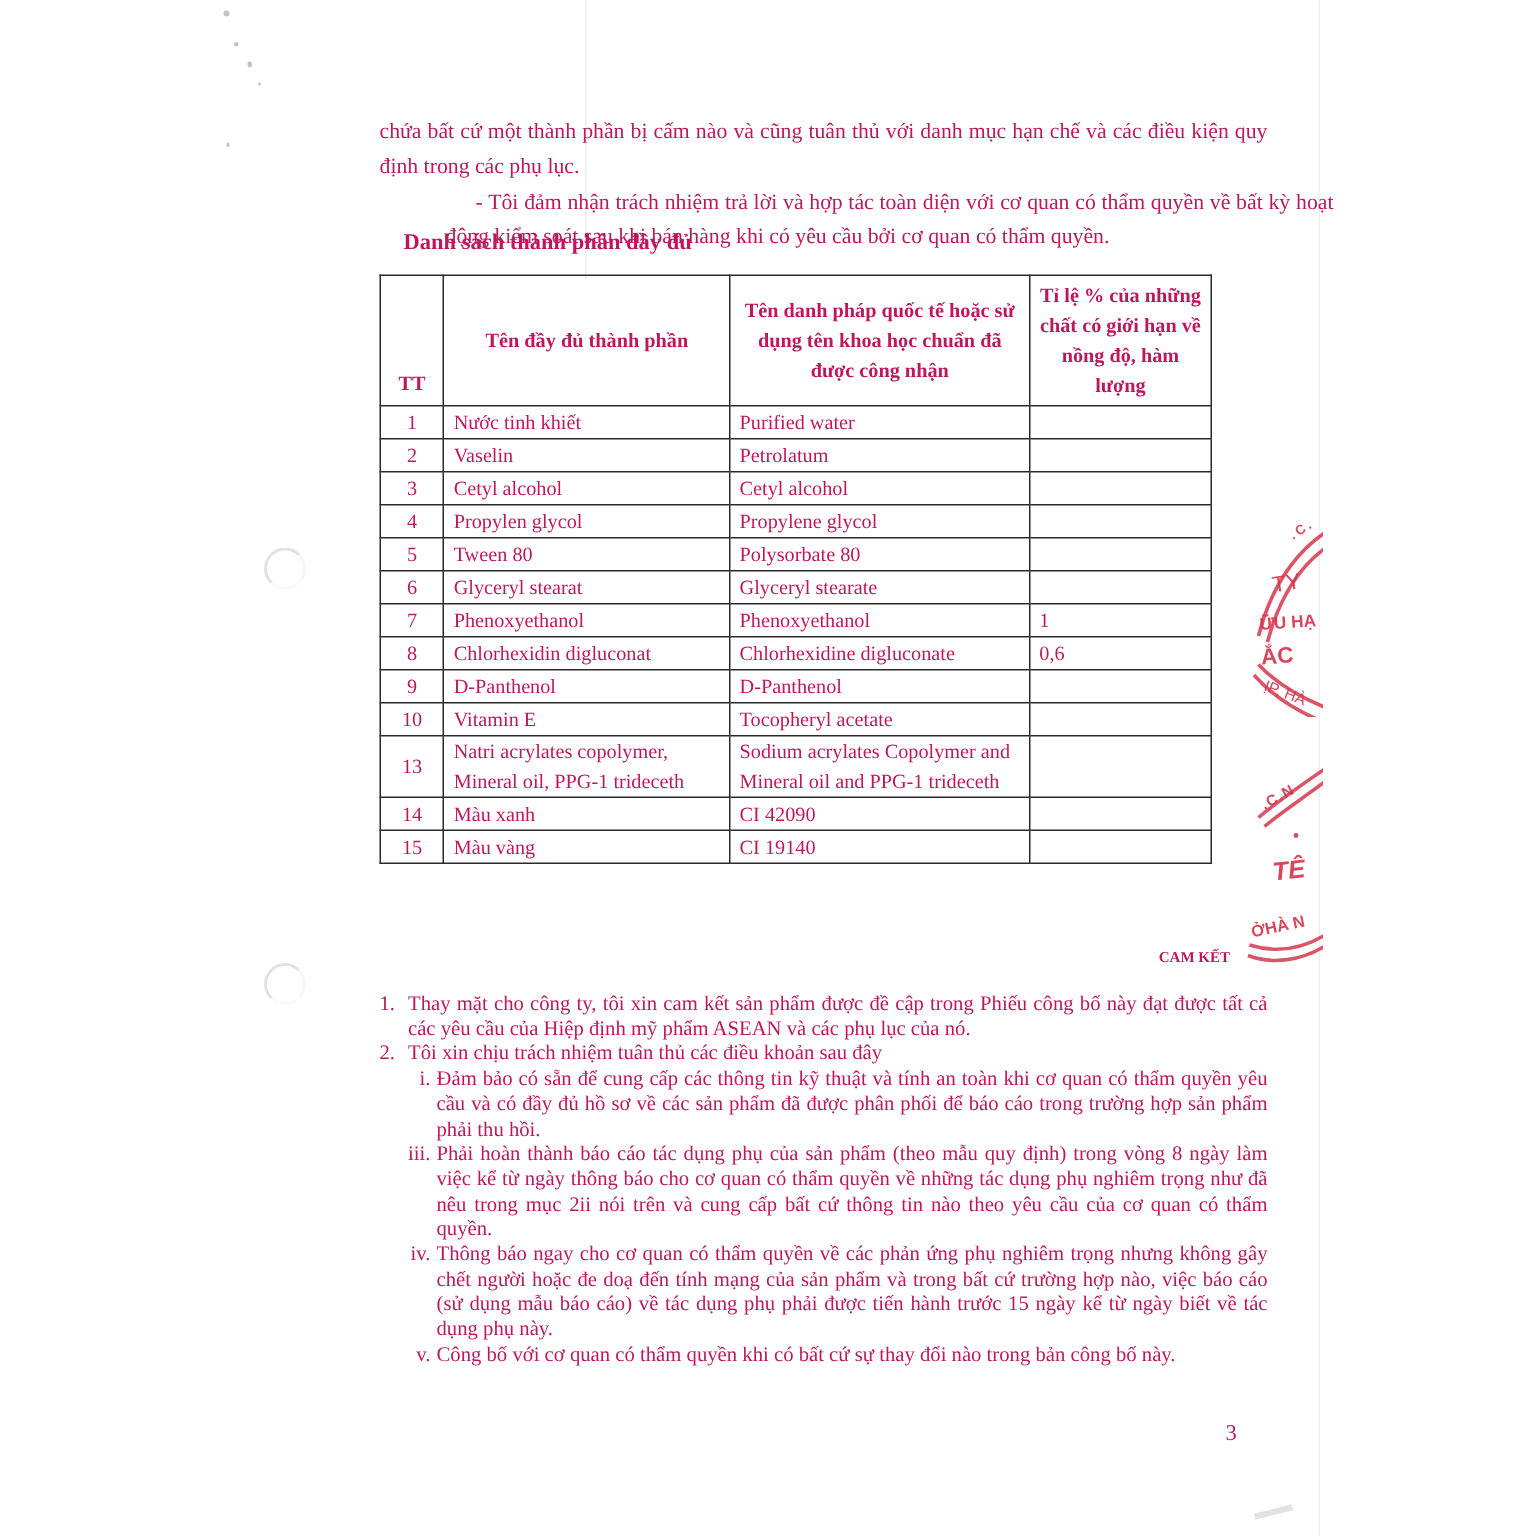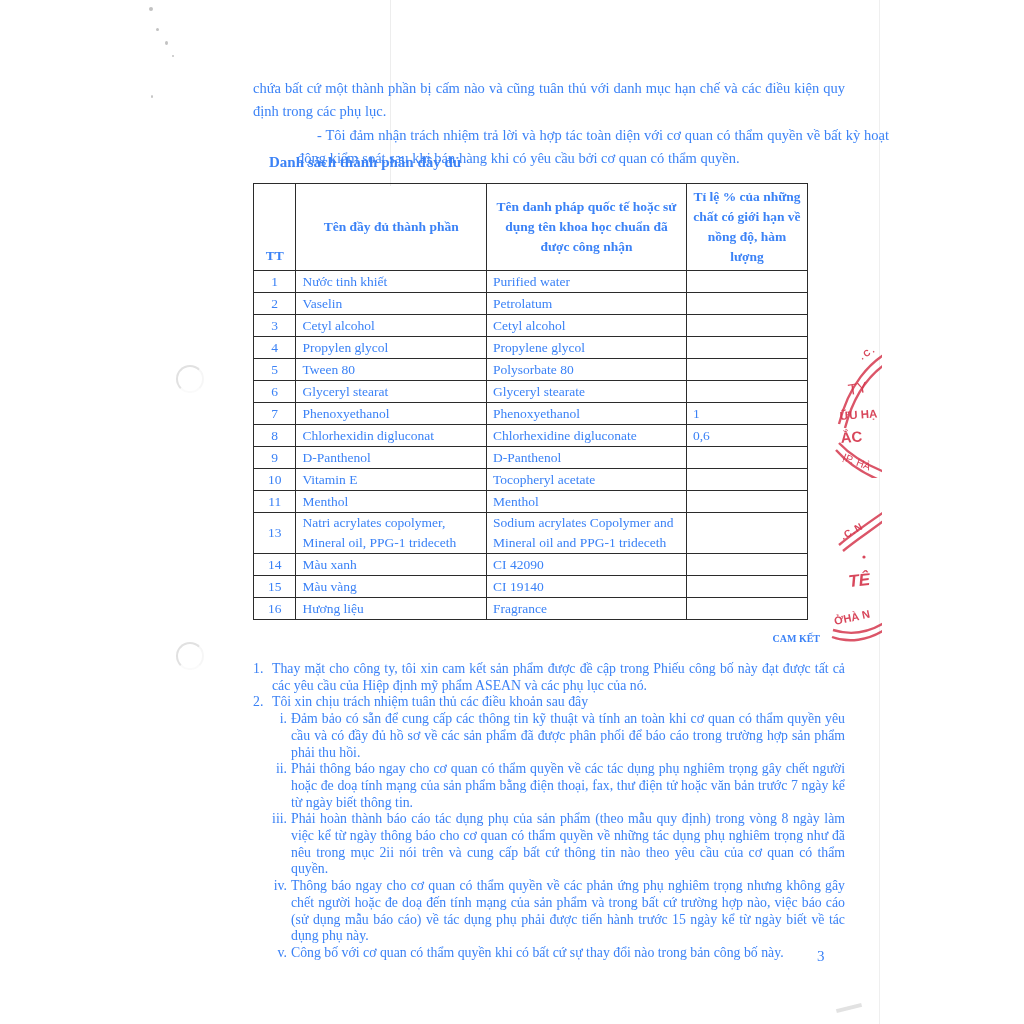--- a/index.html
+++ b/index.html
@@ -1,20 +1,20 @@
 <!DOCTYPE html>
 <html><head>
 <meta charset="utf-8">
 <style>
   html,body{margin:0;padding:0;background:#e9e9e9;}
   .canvas{
     position:relative;width:1024px;height:1024px;margin:0 auto;
     background:#ffffff;overflow:hidden;
     font-family:"Liberation Serif","DejaVu Serif",serif;
-    color:#3b82f6;
+    color:#be185d;
   }
   
   .speck{position:absolute;background:#8f8f8f;border-radius:50%;opacity:.55;}
   .scanline-v{position:absolute;width:1px;background:#ededed;}
   .page-edge{position:absolute;width:1px;background:#efefef;}
   .hole{position:absolute;width:24px;height:24px;border-radius:50%;
     border:2px solid #dedede;border-right-color:#f6f6f6;border-bottom-color:#fafafa;
     opacity:.9;}
   .corner-mark{position:absolute;width:26px;height:4px;background:#cfcfcf;
     transform:rotate(-14deg);opacity:.6;}
@@ -143,70 +143,54 @@
             <td class="inci">D-Panthenol</td>
             <td class="pct"></td>
           </tr>
       <tr class="r">
             <td class="no">10</td>
             <td class="vn">Vitamin E</td>
             <td class="inci">Tocopheryl acetate</td>
             <td class="pct"></td>
           </tr>
       <tr class="r">
-            <td class="no">11</td>
-            <td class="vn">Menthol</td>
-            <td class="inci">Menthol</td>
-            <td class="pct"></td>
-          </tr>
-      <tr class="r">
             <td class="no">13</td>
             <td class="vn">Natri acrylates copolymer, Mineral oil, PPG-1 trideceth</td>
             <td class="inci">Sodium acrylates Copolymer and Mineral oil and PPG-1 trideceth</td>
             <td class="pct"></td>
           </tr>
       <tr class="r">
             <td class="no">14</td>
             <td class="vn">Màu xanh</td>
             <td class="inci">CI 42090</td>
             <td class="pct"></td>
           </tr>
       <tr class="r">
             <td class="no">15</td>
             <td class="vn">Màu vàng</td>
             <td class="inci">CI 19140</td>
-            <td class="pct"></td>
-          </tr>
-      <tr class="r">
-            <td class="no">16</td>
-            <td class="vn">Hương liệu</td>
-            <td class="inci">Fragrance</td>
             <td class="pct"></td>
           </tr>
     </tbody>
       </table>
 
     <div class="camket">CAM KẾT</div>
 
     <div class="list">
       <div class="li">
         <span class="mk">1.</span>
         <span class="tx">Thay mặt cho công ty, tôi xin cam kết sản phẩm được đề cập trong Phiếu công bố này đạt được tất cả các yêu cầu của Hiệp định mỹ phẩm ASEAN và các phụ lục của nó.</span>
       </div>
       <div class="li">
         <span class="mk">2.</span>
         <span class="tx">Tôi xin chịu trách nhiệm tuân thủ các điều khoản sau đây</span>
       </div>
       <div class="li sub">
         <span class="mk">i.</span>
         <span class="tx">Đảm bảo có sẵn để cung cấp các thông tin kỹ thuật và tính an toàn khi cơ quan có thẩm quyền yêu cầu và có đầy đủ hồ sơ về các sản phẩm đã được phân phối để báo cáo trong trường hợp sản phẩm phải thu hồi.</span>
-      </div>
-      <div class="li sub">
-        <span class="mk">ii.</span>
-        <span class="tx">Phải thông báo ngay cho cơ quan có thẩm quyền về các tác dụng phụ nghiêm trọng gây chết người hoặc đe doạ tính mạng của sản phẩm bằng điện thoại, fax, thư điện tử hoặc văn bản trước 7 ngày kể từ ngày biết thông tin.</span>
       </div>
       <div class="li sub">
         <span class="mk">iii.</span>
         <span class="tx">Phải hoàn thành báo cáo tác dụng phụ của sản phẩm (theo mẫu quy định) trong vòng 8 ngày làm việc kể từ ngày thông báo cho cơ quan có thẩm quyền về những tác dụng phụ nghiêm trọng như đã nêu trong mục 2ii nói trên và cung cấp bất cứ thông tin nào theo yêu cầu của cơ quan có thẩm quyền.</span>
       </div>
       <div class="li sub">
         <span class="mk">iv.</span>
         <span class="tx">Thông báo ngay cho cơ quan có thẩm quyền về các phản ứng phụ nghiêm trọng nhưng không gây chết người hoặc đe doạ đến tính mạng của sản phẩm và trong bất cứ trường hợp nào, việc báo cáo (sử dụng mẫu báo cáo) về tác dụng phụ phải được tiến hành trước 15 ngày kể từ ngày biết về tác dụng phụ này.</span>
       </div>
       <div class="li sub">

